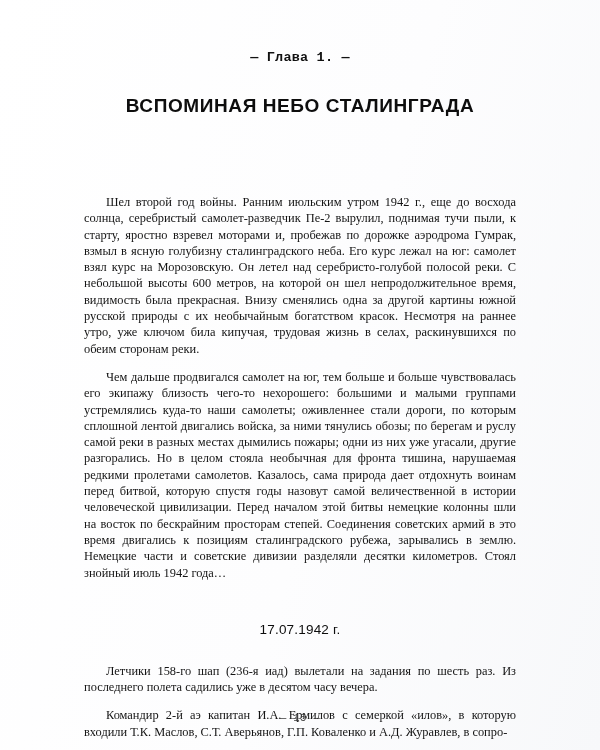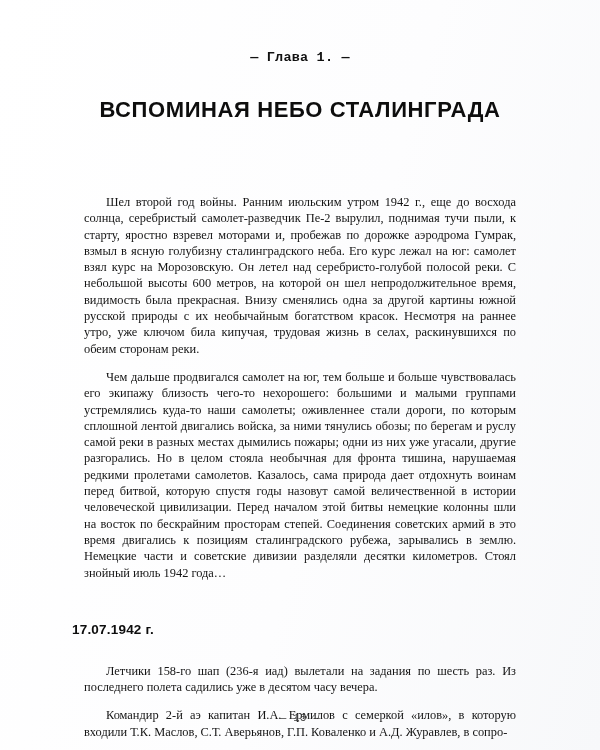--- a/index.html
+++ b/index.html
@@ -37,44 +37,44 @@
     white-space: pre;
   }
   .chapter-title {
     position: absolute;
     top: 82px;
     left: 0;
     width: 600px;
     text-align: center;
     font-family: "Liberation Sans", "DejaVu Sans", sans-serif;
     font-weight: bold;
-    font-size: 22px;
+    font-size: 19px;
     letter-spacing: 0.6px;
     color: #0d0d0d;
   }
   .body-block {
     position: absolute;
     left: 72px;
     top: 182px;
     width: 456px;
   }
   p.para {
     margin: 12px;
     text-align: justify;
     text-justify: inter-word;
     text-indent: 22px;
     font-size: 12.4px;
     line-height: 16.3px;
     hyphens: manual;
     color: #141414;
   }
   .date-heading {
-    text-align: left;
+    text-align: center;
     font-family: "Liberation Sans", "DejaVu Sans", sans-serif;
-    font-weight: bold;
+    font-weight: normal;
     font-size: 13.5px;
     color: #0d0d0d;
     margin: 0;
     padding: 29px 0 14px 0;
     letter-spacing: 0.2px;
   }
   .page-number {
     position: absolute;
     left: 0;
     bottom: 26px;

